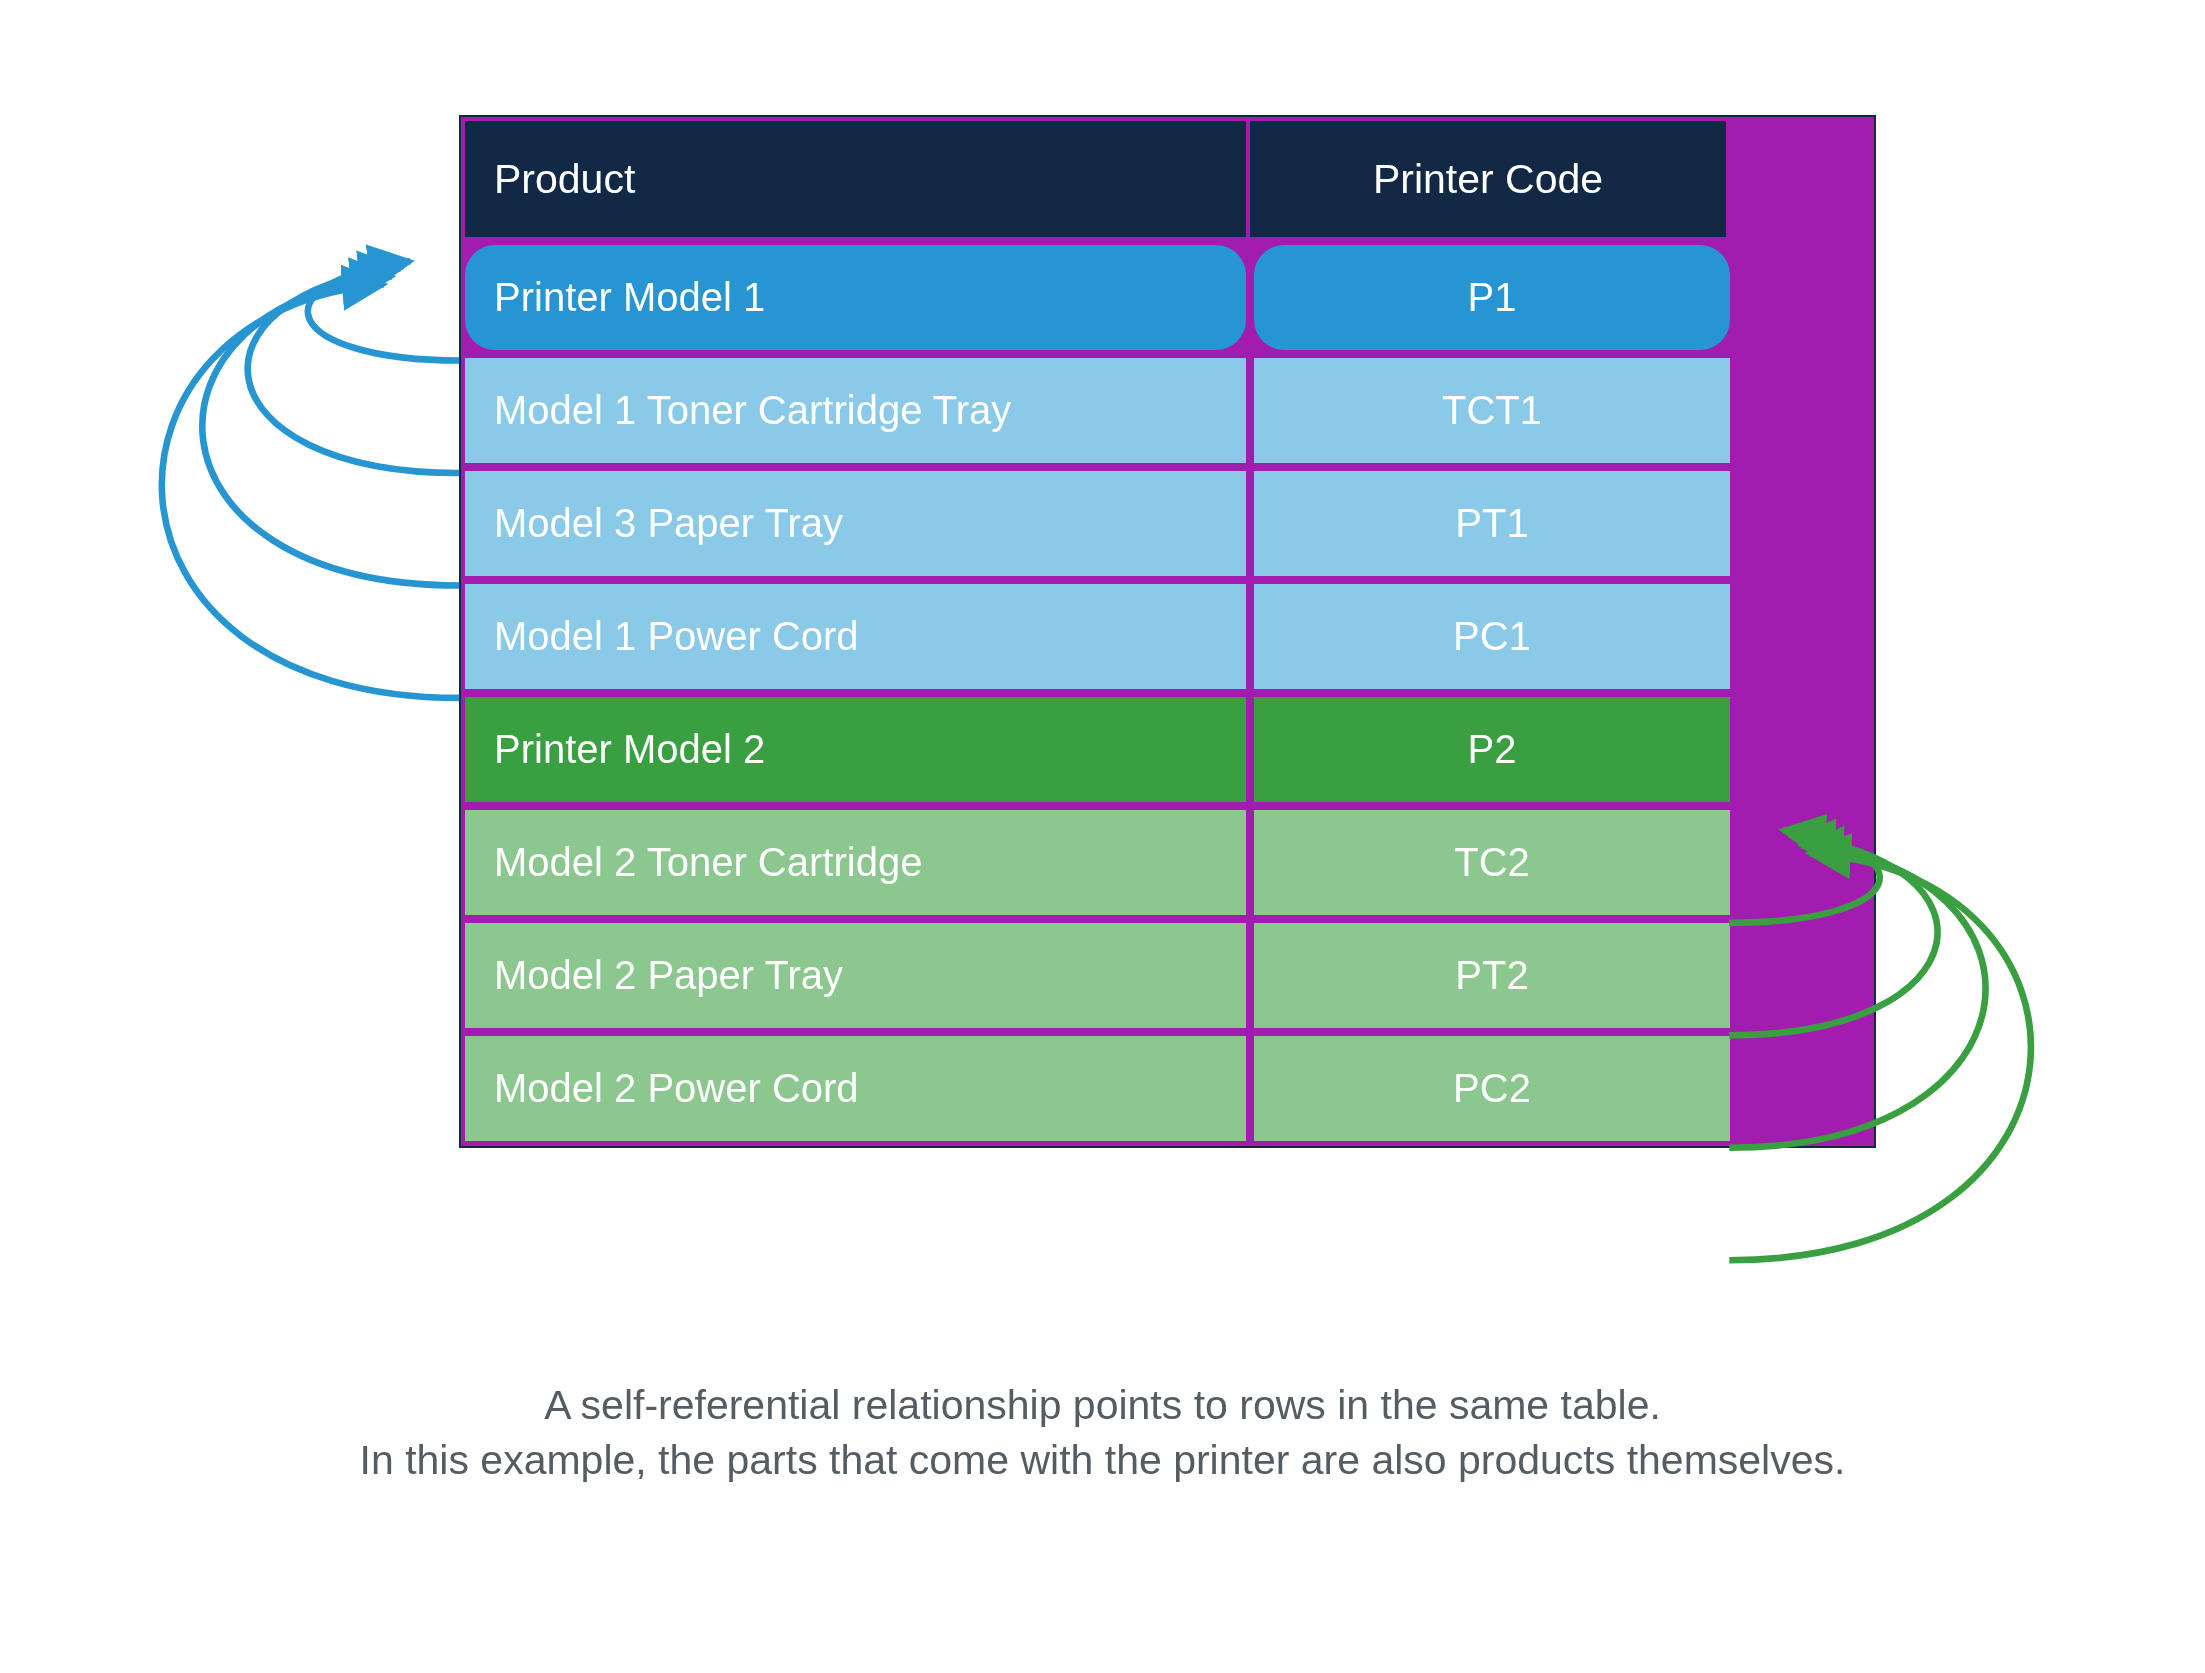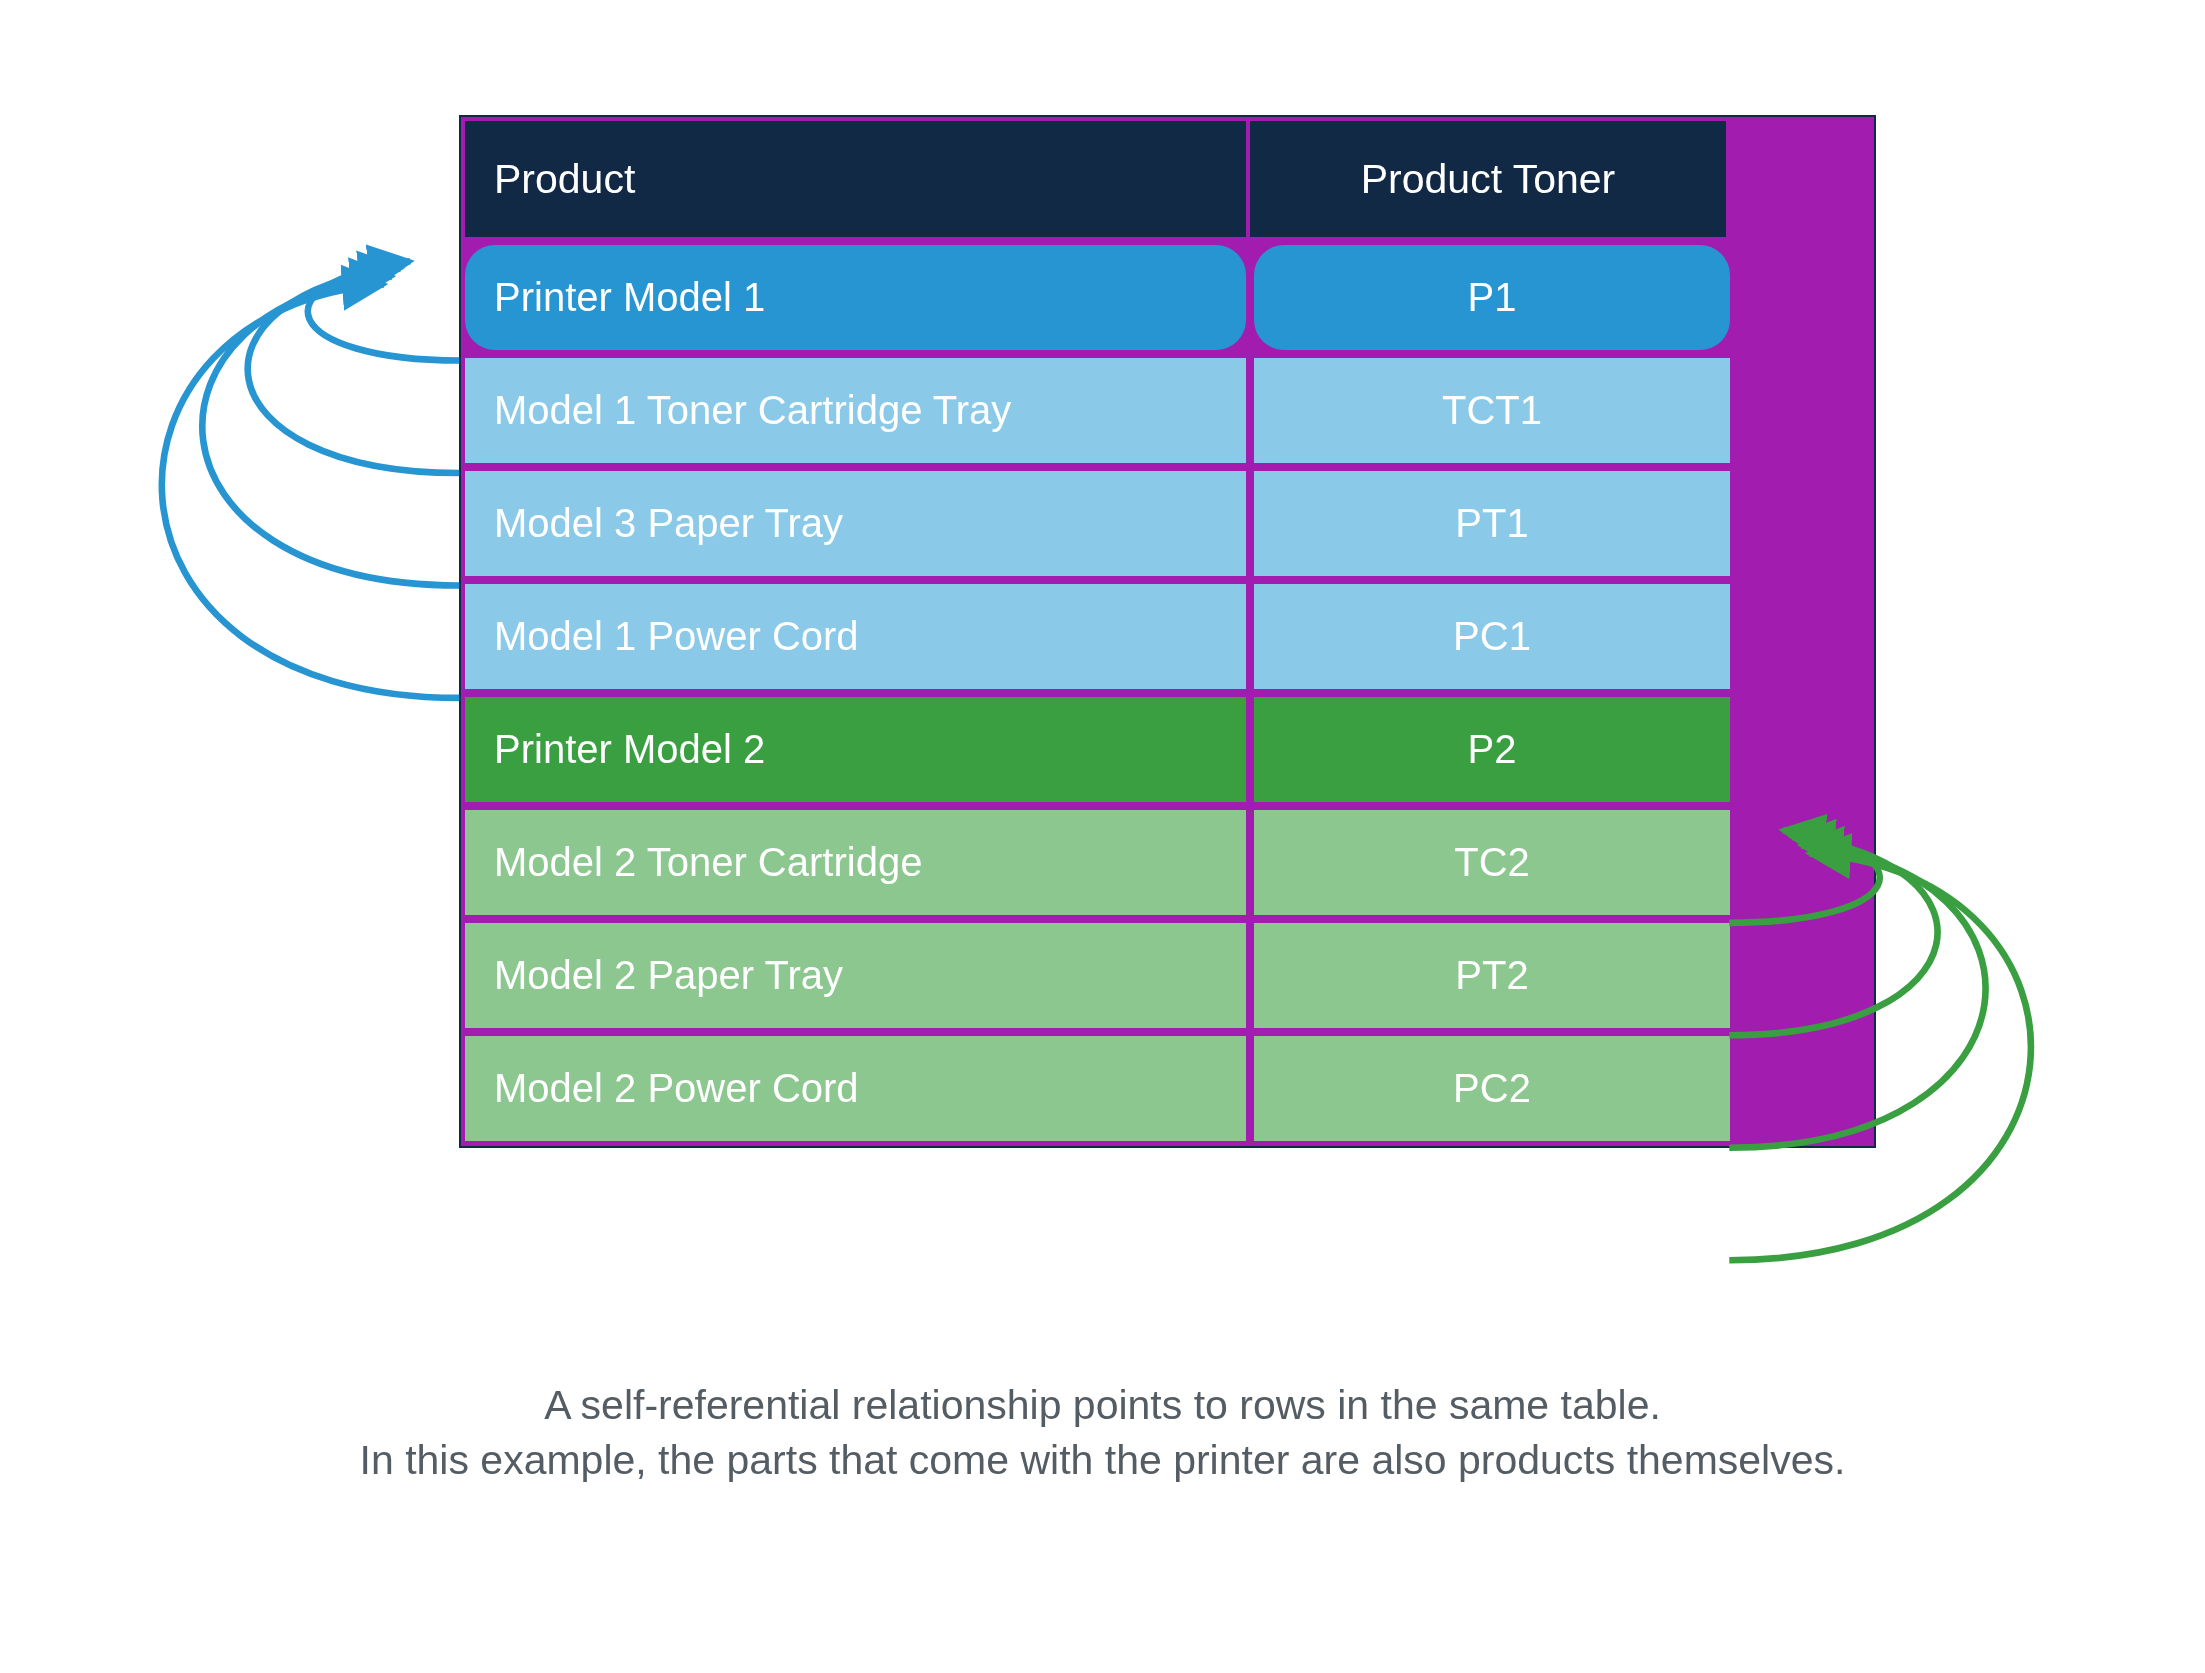--- a/index.html
+++ b/index.html
@@ -83,21 +83,21 @@
   }
 </style>
 </head>
 <body>
 
 <div class="stage">
 
   <div class="tbl">
     <div class="row header">
       <div class="cell product">Product</div>
-      <div class="cell code">Product Toner</div>
+      <div class="cell code">Printer Code</div>
     </div>
 
     <div class="row body parent-blue">
       <div class="cell product">Printer Model 1</div>
       <div class="cell code">P1</div>
     </div>
     <div class="row body child-blue">
       <div class="cell product">Model 1 Toner Cartridge Tray</div>
       <div class="cell code">TCT1</div>
     </div>

